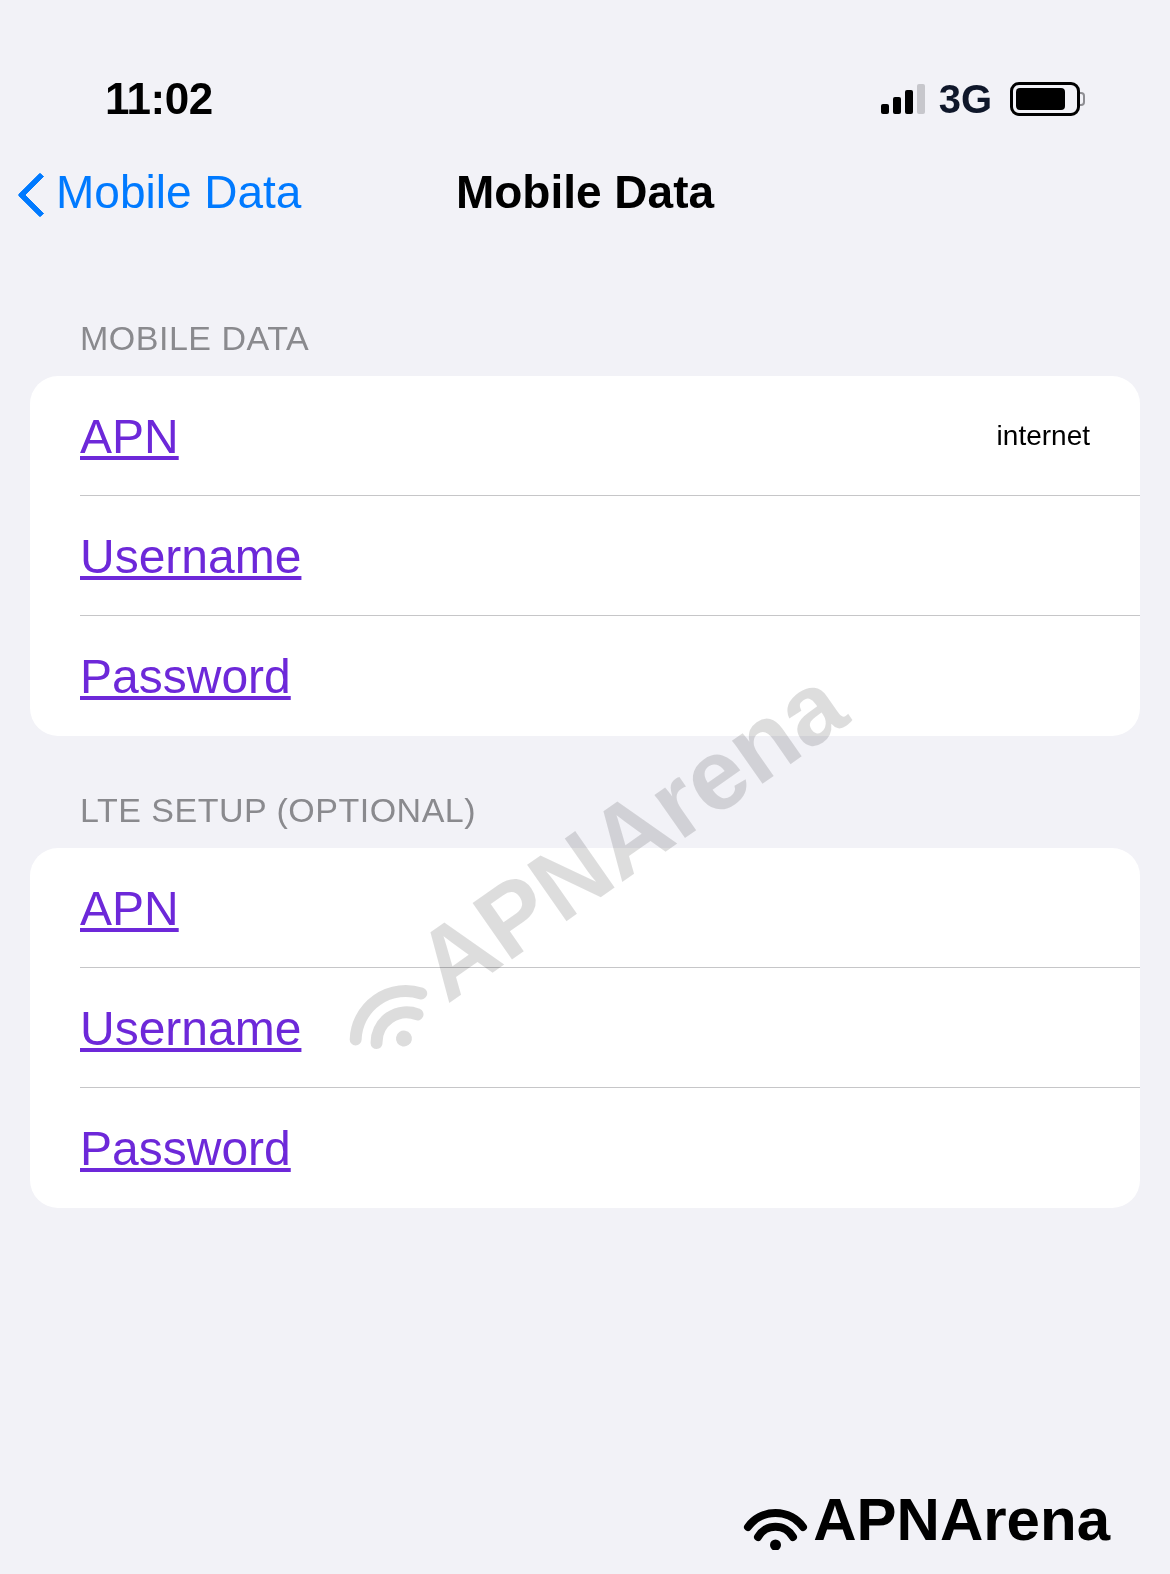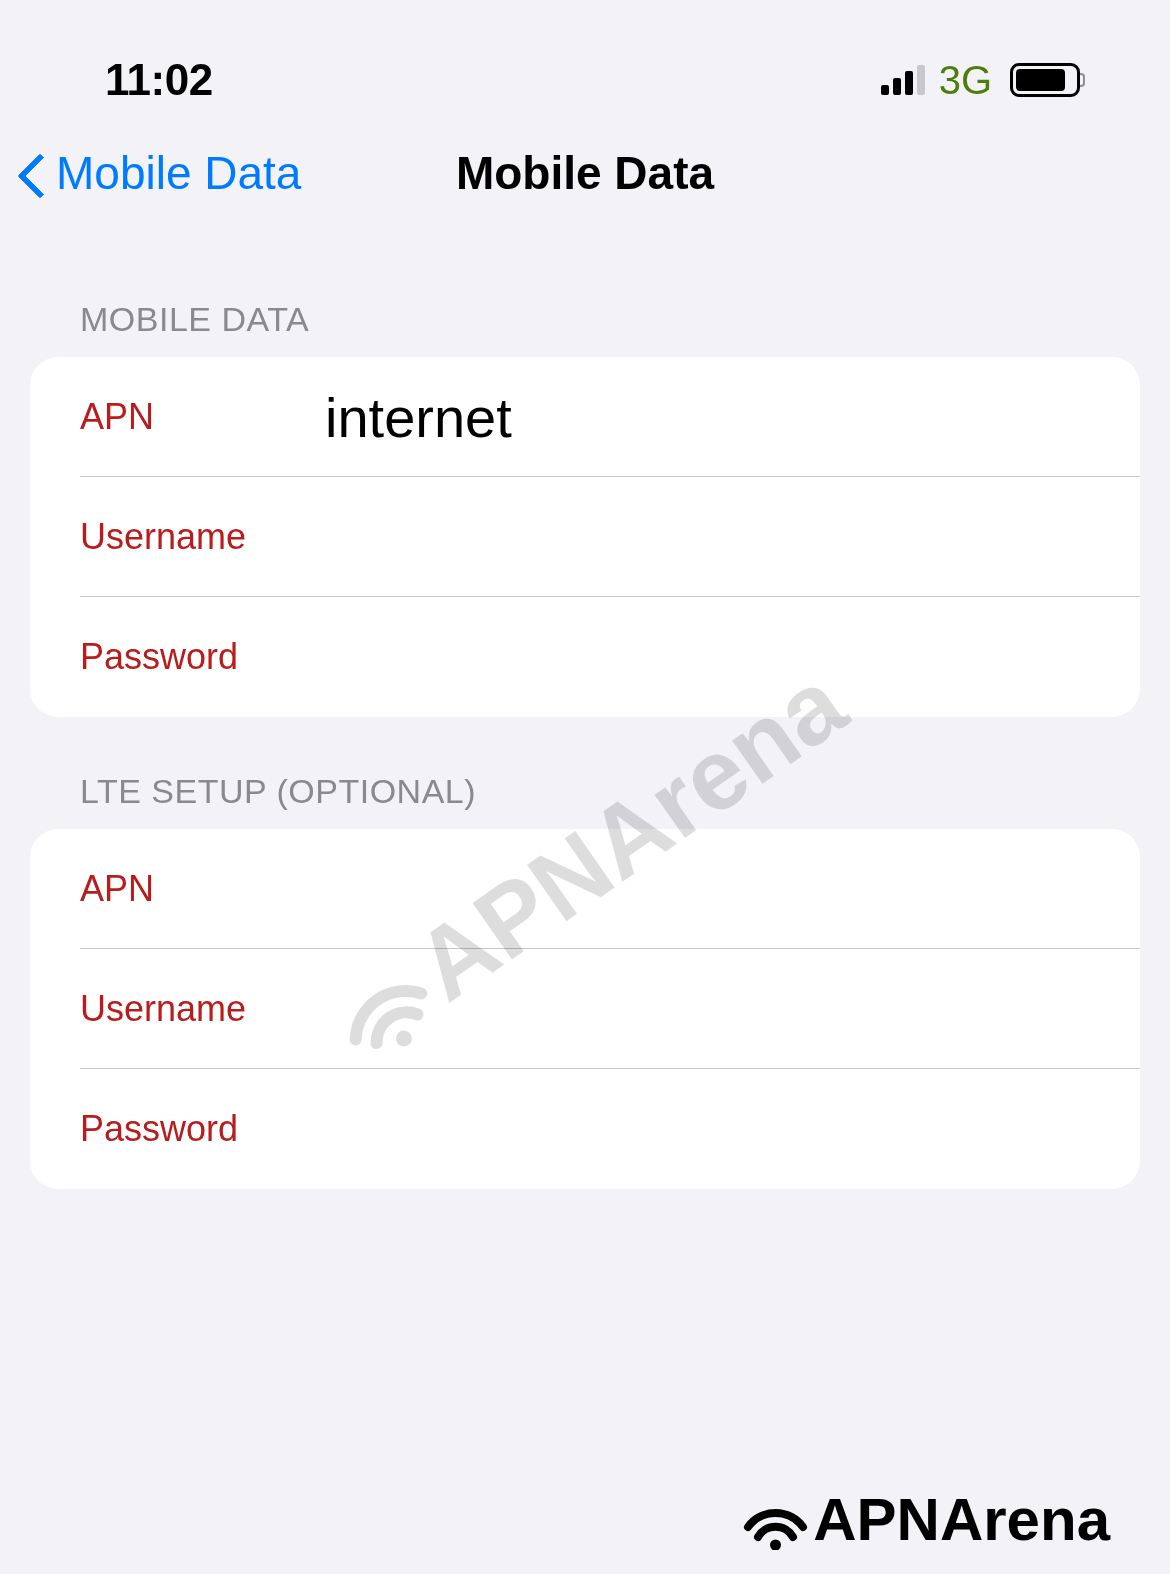--- a/index.html
+++ b/index.html
@@ -15,20 +15,21 @@
       background: #f2f2f7;
       overflow: hidden;
       position: relative;
     }
     .status-bar {
       display: flex;
       justify-content: space-between;
       align-items: center;
       padding: 40px 90px 0 105px;
       height: 120px;
+      margin-top: 19px;
     }
     .status-time {
       font-size: 44px;
       font-weight: 600;
       color: #000;
       letter-spacing: -0.5px;
     }
     .status-right {
       display: flex;
       align-items: center;
@@ -44,22 +45,22 @@
       width: 8px;
       background: #000;
       border-radius: 2px;
     }
     .signal-bar.b1 { height: 10px; }
     .signal-bar.b2 { height: 17px; }
     .signal-bar.b3 { height: 24px; }
     .signal-bar.b4 { height: 30px; background: #c7c7cc; }
     .network-text {
       font-size: 40px;
-      font-weight: 400;
-      color: #4d7c0f;
+      font-weight: 700;
+      color: #0f172a;
       margin-left: 4px;
     }
     .battery {
       width: 70px;
       height: 34px;
       border: 3px solid #000;
       border-radius: 9px;
       padding: 3px;
       position: relative;
       margin-left: 8px;
@@ -153,32 +154,34 @@
       content: "";
       position: absolute;
       left: 50px;
       right: 0;
       bottom: 0;
       height: 1px;
       background: #c6c6c8;
     }
     .row-label {
       width: 245px;
-      font-size: 36px;
-      color: #b91c1c;
+      font-size: 48px;
+      color: #6d28d9;
       flex-shrink: 0;
+      text-decoration: underline;
     }
     .row-input {
       flex: 1;
       border: none;
       outline: none;
-      font-size: 56px;
+      font-size: 28px;
       color: #000;
       background: transparent;
       font-family: inherit;
+      text-align: right;
     }
     .row-input::placeholder {
       color: #c7c7cc;
     }
     .watermark-center {
       position: absolute;
       left: 50%;
       top: 55%;
       transform: translate(-50%, -50%) rotate(-35deg);
       font-size: 100px;

